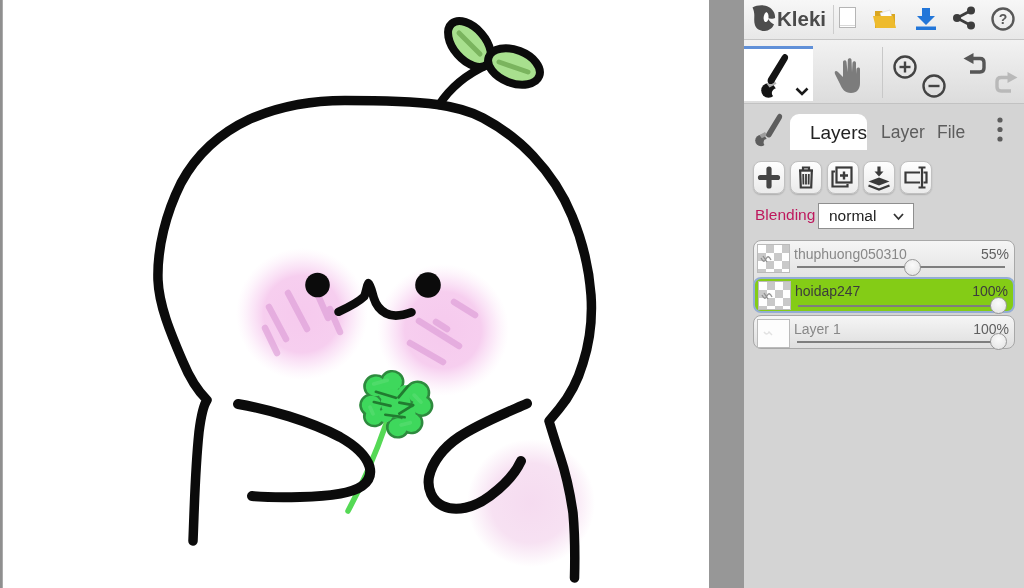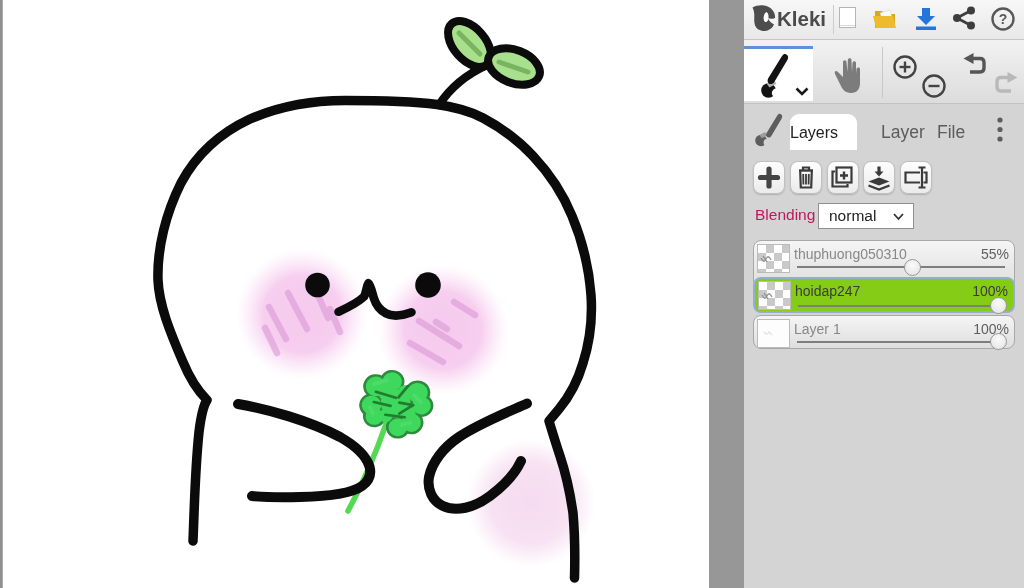--- a/index.html
+++ b/index.html
@@ -6,21 +6,21 @@
 body{width:1024px;height:588px;overflow:hidden;position:relative;background:#8f8f8f;font-family:"Liberation Sans",sans-serif;}
 #cv{position:absolute;left:0;top:0;}
 #divider{position:absolute;left:709px;top:0;width:35px;height:588px;background:#979797;}
 #panel{position:absolute;left:744px;top:0;width:280px;height:588px;background:#d4d4d4;}
 #topbar{position:absolute;left:0;top:0;width:280px;height:39px;background:linear-gradient(#f7f7f7,#e8e8e8);border-bottom:1px solid #c6c6c6;}
 #kleki{position:absolute;left:33px;top:7px;font-size:20.5px;font-weight:bold;color:#4a4a4a;letter-spacing:0px;}
 .sep-v{position:absolute;width:1px;background:#cdcdcd;}
 #toolrow{position:absolute;left:0;top:40px;width:280px;height:63px;background:linear-gradient(#f2f2f2,#dcdcdc);border-bottom:1px solid #c2c2c2;}
 #selbox{position:absolute;left:0;top:6px;width:69px;height:52px;background:#fff;border-top:3px solid #6090d8;}
 #tabrow{position:absolute;left:0;top:104px;width:280px;height:46px;}
-#layerstab{position:absolute;left:46px;top:9.5px;width:67px;height:36.5px;background:#fff;border-radius:9px 9px 0 0;text-align:left;font-size:16px;color:#222;line-height:37px;}
+#layerstab{position:absolute;left:46px;top:9.5px;width:77px;height:36.5px;background:#fff;border-radius:9px 9px 0 0;text-align:right;font-size:19px;color:#222;line-height:37px;}
 .tabtxt{position:absolute;top:18px;font-size:17.5px;color:#5c5c5c;}
 .lbtn{position:absolute;top:161px;width:32px;height:33px;background:linear-gradient(#fefefe,#ebebeb);border:1px solid #c0c0c0;border-radius:8px;box-sizing:border-box;box-shadow:0 1px 1.5px rgba(0,0,0,0.18);}
 #blendlbl{position:absolute;left:11px;top:206px;font-size:15.5px;color:#be185d;}
 #dropdown{position:absolute;left:74px;top:203px;width:96px;height:26px;background:#fff;border:1px solid #8f8f8f;box-sizing:border-box;font-size:15.5px;color:#222;text-align:right;}
 #ddtext{position:absolute;left:10px;top:3px;}
 .layer{position:absolute;left:9px;width:262px;background:linear-gradient(#f5f5f5,#dedede);border:1px solid #a8a8a8;border-radius:8px;box-sizing:border-box;}
 .layer.active{background:#84cc16;border:2px solid #93add4;}
 .thumb{position:absolute;left:3px;top:2.5px;width:31px;height:27px;background-color:#fff;background-image:linear-gradient(45deg,#c9c9c9 25%,transparent 25%,transparent 75%,#c9c9c9 75%),linear-gradient(45deg,#c9c9c9 25%,transparent 25%,transparent 75%,#c9c9c9 75%);background-size:16px 16px;background-position:0 0,8px 8px;border:1px solid #bbb;}
 .thumb.solid{background-image:none;background-color:#fdfdfd;}
 .lname{position:absolute;left:40px;top:4.5px;font-size:14px;color:#888;}

